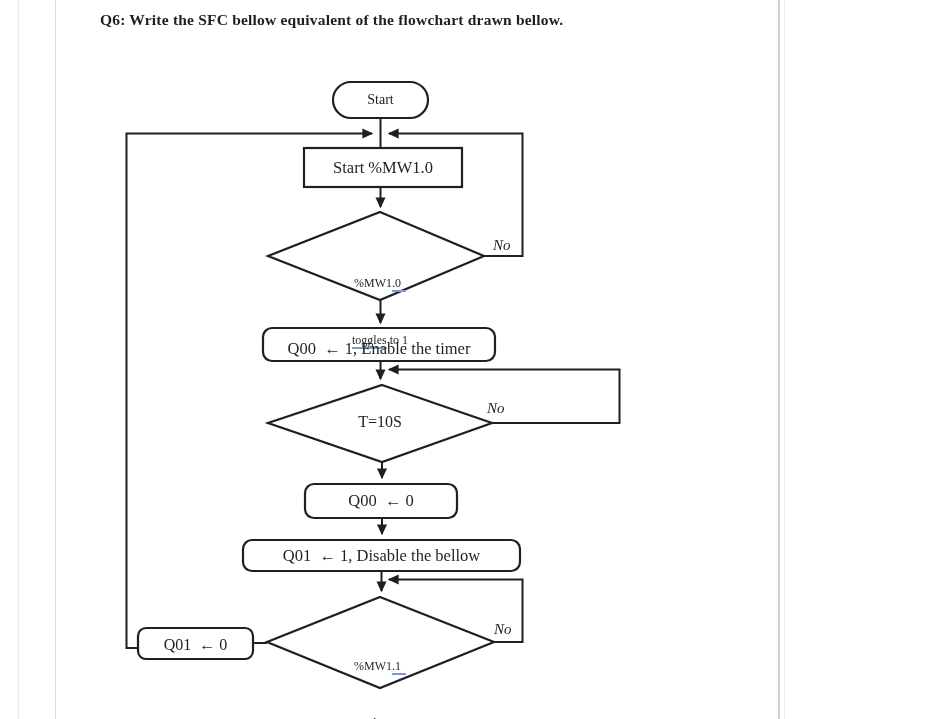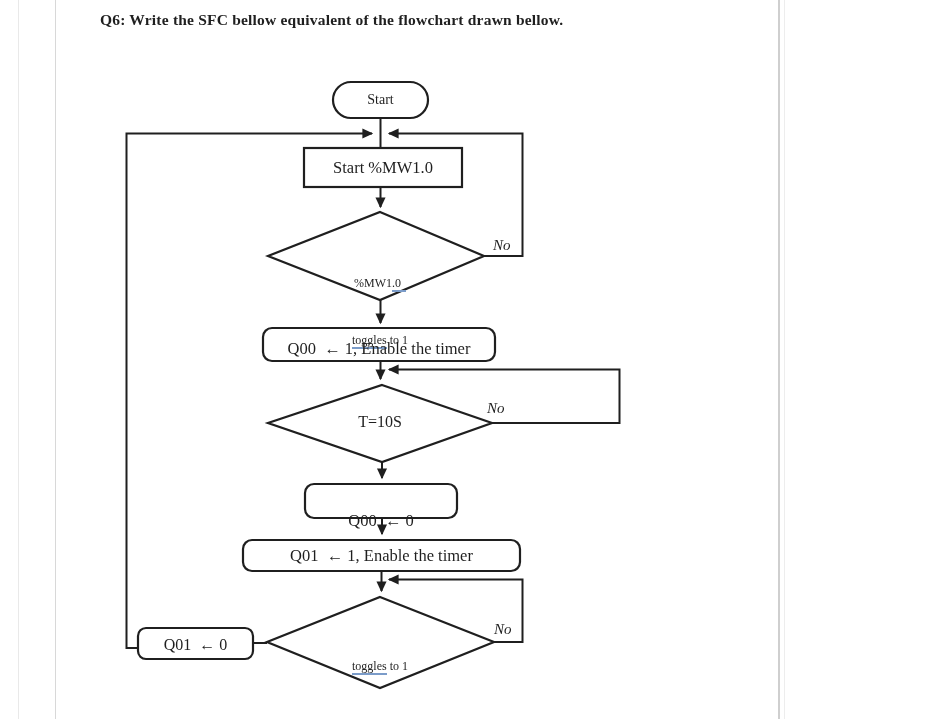--- a/index.html
+++ b/index.html
@@ -136,25 +136,26 @@
       <div><span>%MW1</span><span class="u ext">.0</span></div>
       <div><span class="u">toggles</span><span> to 1</span></div>
     </div>
     <div class="no" style="left:493px; top:237px;">No</div>
 
     <div class="lbl" style="left:263px; top:328px; width:232px; height:42px;">Q00  ← 1, Enable the timer</div>
 
     <div class="dlabel" style="left:268px; top:412px; width:224px; font-size:16px;">T=10S</div>
     <div class="no" style="left:487px; top:400px;">No</div>
 
-    <div class="lbl" style="left:305px; top:484px; width:152px; height:34px;margin-top:20px;">Q00  ← 0</div>
+    <div class="lbl" style="left:305px; top:484px; width:152px; height:34px;">Q00  ← 0</div>
 
-    <div class="lbl" style="left:243px; top:540px; width:277px; height:31px;">Q01  ← 1, Enable the timer</div>
+    <div class="lbl" style="left:243px; top:540px; width:277px; height:31px;">Q01  ← 1, Disable the bellow</div>
 
     <div class="dlabel" style="left:280px; top:619px; width:200px;">
+      <div><span>%MW1</span><span class="u ext">.1</span></div>
       <div><span class="u">toggles</span><span> to 1</span></div>
     </div>
     <div class="no" style="left:494px; top:621px;">No</div>
 
     <div class="lbl" style="left:138px; top:628px; width:115px; height:34px; font-size:16px;">Q01  ← 0</div>
 
   </div>
 </div>
 
 </body></html>

